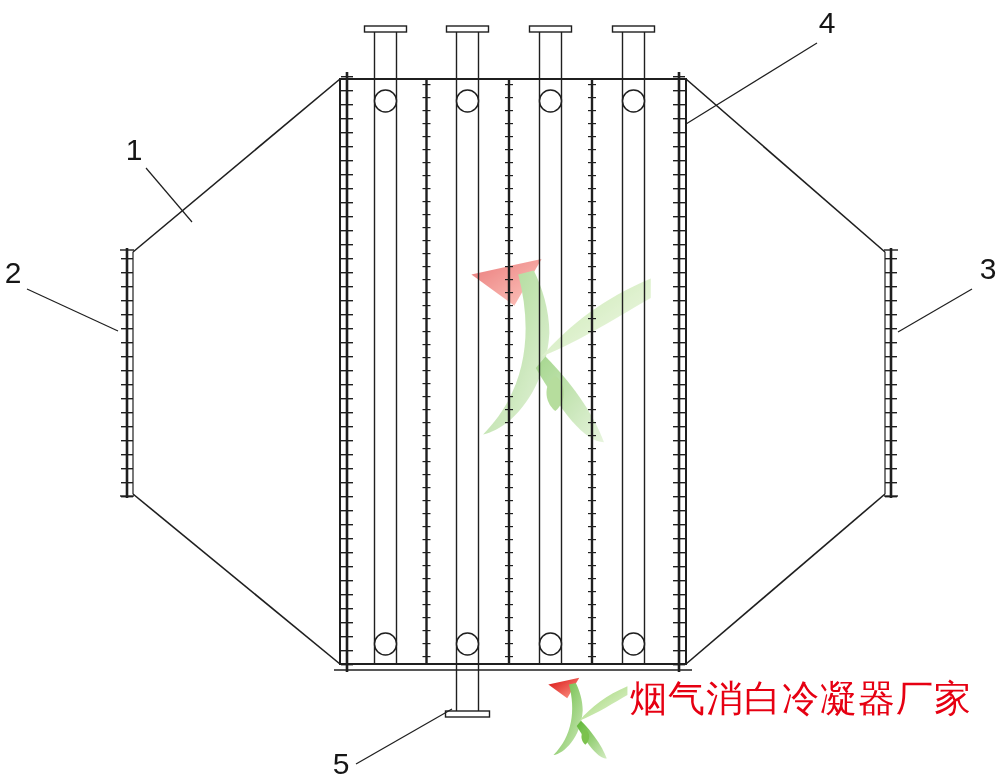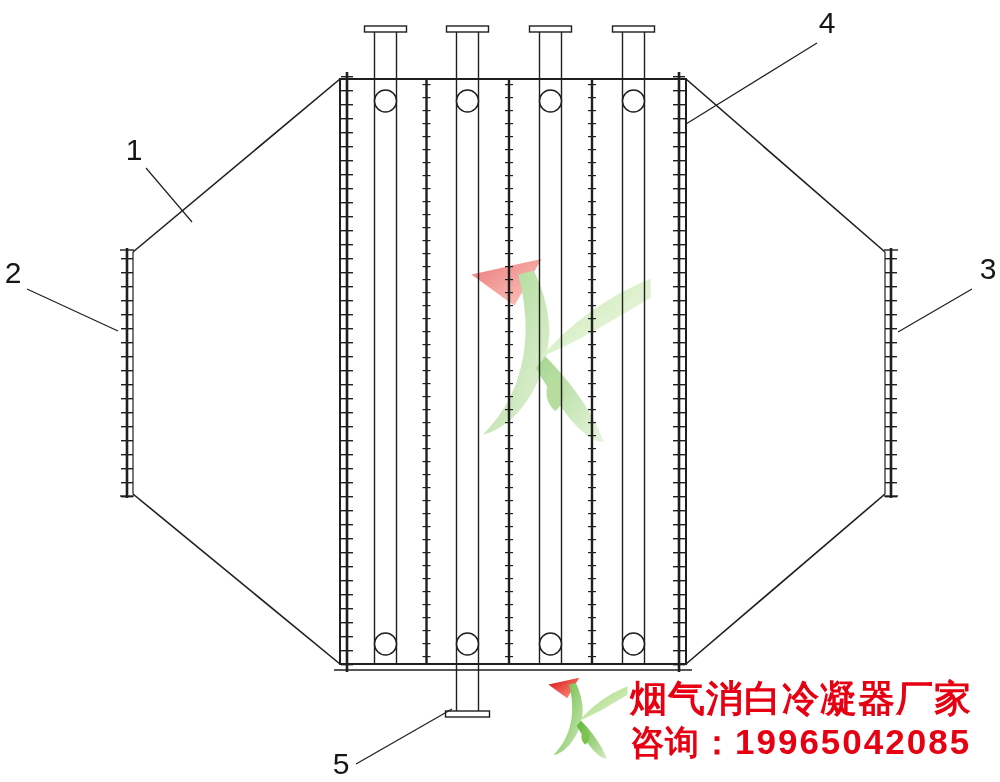--- a/index.html
+++ b/index.html
@@ -4,21 +4,21 @@
 <style>
   html,body{margin:0;padding:0;background:#fff;}
   .canvas{
     position:relative;width:1000px;height:782px;background:#ffffff;
     overflow:hidden;font-family:"Liberation Sans",sans-serif;
   }
   svg{position:absolute;left:0;top:0;}
   .callout{font:30px "Liberation Sans",sans-serif;fill:#161616;}
   .footer{
     position:absolute;left:630px;top:680px;color:#e60012;
-    font-weight:bold;white-space:nowrap;line-height:1;
+    font-weight:normal;white-space:nowrap;line-height:1;
   }
   .footer .company{font-size:37px;letter-spacing:1px;}
   .footer .consult{font-size:34px;margin-top:7px;letter-spacing:1px;}
   .footer .consult .phone{font-size:35px;letter-spacing:2px;}
 </style>
 </head>
 <body>
 
 <div class="canvas">
 
@@ -151,18 +151,15 @@
   <text class="callout" x="827" y="33" text-anchor="middle">4</text>
   <text class="callout" x="341" y="774" text-anchor="middle">5</text>
 
   <g>
     <use href="#brand-logo" transform="translate(538,676) scale(0.86)"></use>
   </g>
 </svg>
 
 <div class="footer">
   <div class="company">烟气消白冷凝器厂家</div>
-  <div class="consult">
-    <span>咨询：</span><span class="phone">19965042085</span>
-  </div>
 </div>
 
 </div>
 
 </body></html>

